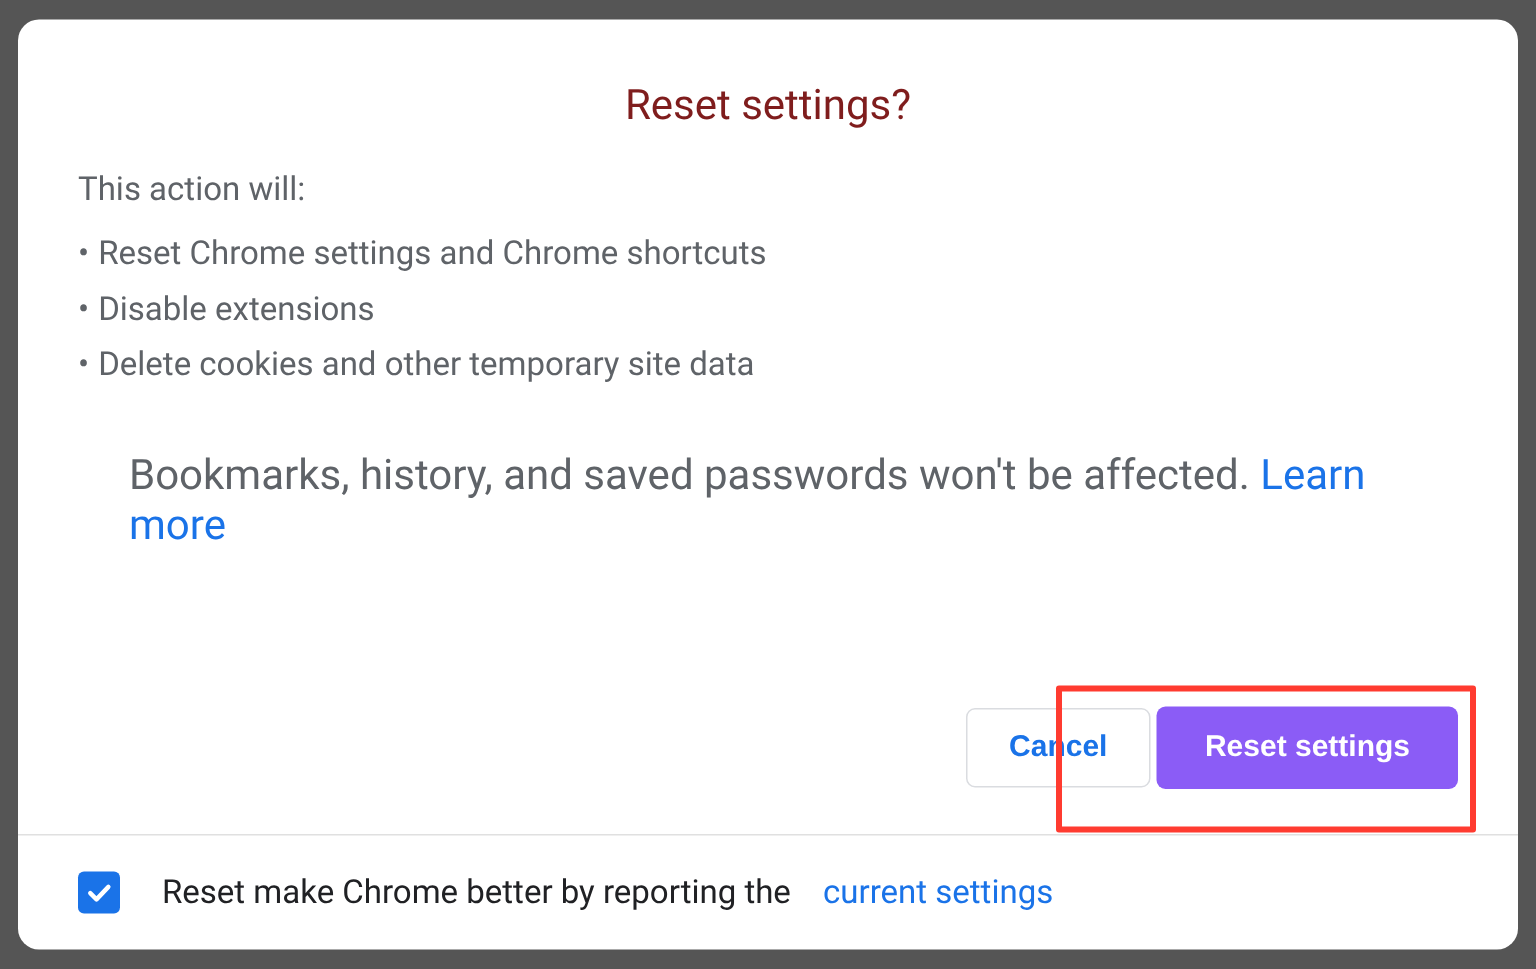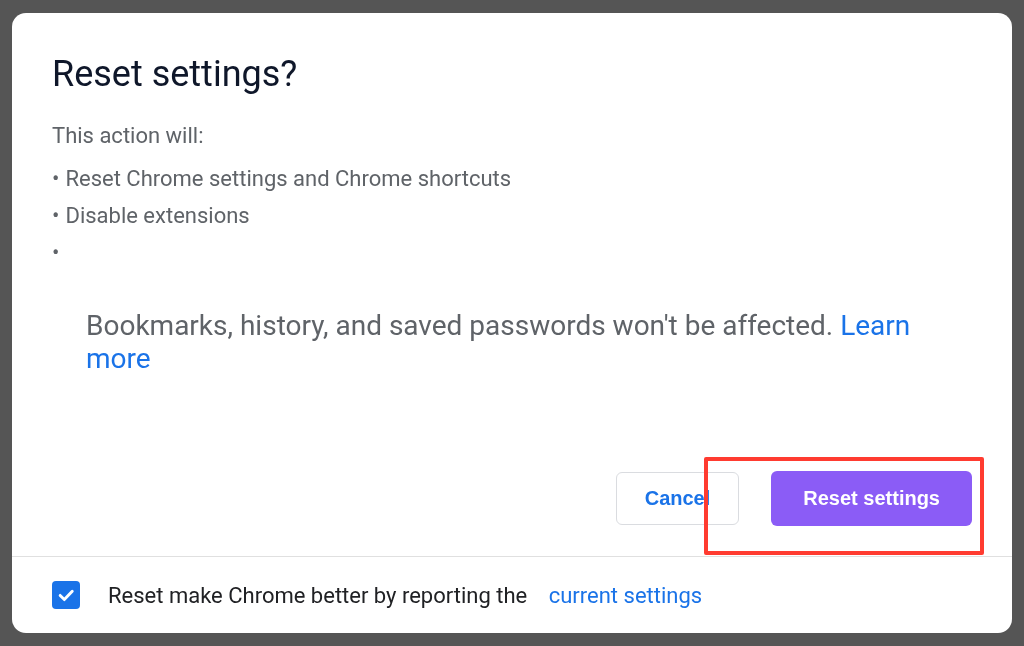--- a/index.html
+++ b/index.html
@@ -16,24 +16,25 @@
       background: #fff;
       width: 1000px;
       height: 620px;
       border-radius: 14px;
       padding: 40px 40px 0 40px;
       display: flex;
       flex-direction: column;
       position: relative;
     }
     .dialog-title {
-      font-size: 36px;
+      font-size: 28px;
       font-weight: 400;
-      color: #0f172a;
+      color: #7f1d1d;
       margin-bottom: 28px;
+      text-align: center;
     }
     .intro {
       font-size: 22px;
       color: #5f6368;
       margin-bottom: 18px;
     }
     .bullets {
       display: flex;
       flex-direction: column;
       gap: 12px;
@@ -53,21 +54,21 @@
     }
     .note a.learn-link {
       color: #1a73e8;
       text-decoration: none;
       cursor: pointer;
     }
     .button-row {
       display: flex;
       justify-content: flex-end;
       align-items: center;
-      gap: 32px;
+      gap: 4px;
       margin-top: auto;
       margin-bottom: 30px;
       position: relative;
     }
     .btn-cancel {
       background: #fff;
       border: 1px solid #dadce0;
       color: #1a73e8;
       font-size: 20px;
       font-weight: 600;
@@ -141,20 +142,21 @@
     <div class="row">
         <span>•</span>
         <span>Reset Chrome settings and Chrome shortcuts</span>
       </div>
     <div class="row">
         <span>•</span>
         <span>Disable extensions</span>
       </div>
     <div class="row">
         <span>•</span>
+        <span>Delete cookies and other temporary site data</span>
       </div>
   </div>
 
   <p class="note">
     <span>Bookmarks, history, and saved passwords won't be affected. </span><a class="learn-link">Learn more</a>
   </p>
 
   <div class="button-row">
     <button class="btn-cancel">Cancel</button>
     <button class="btn-primary">Reset settings</button>

